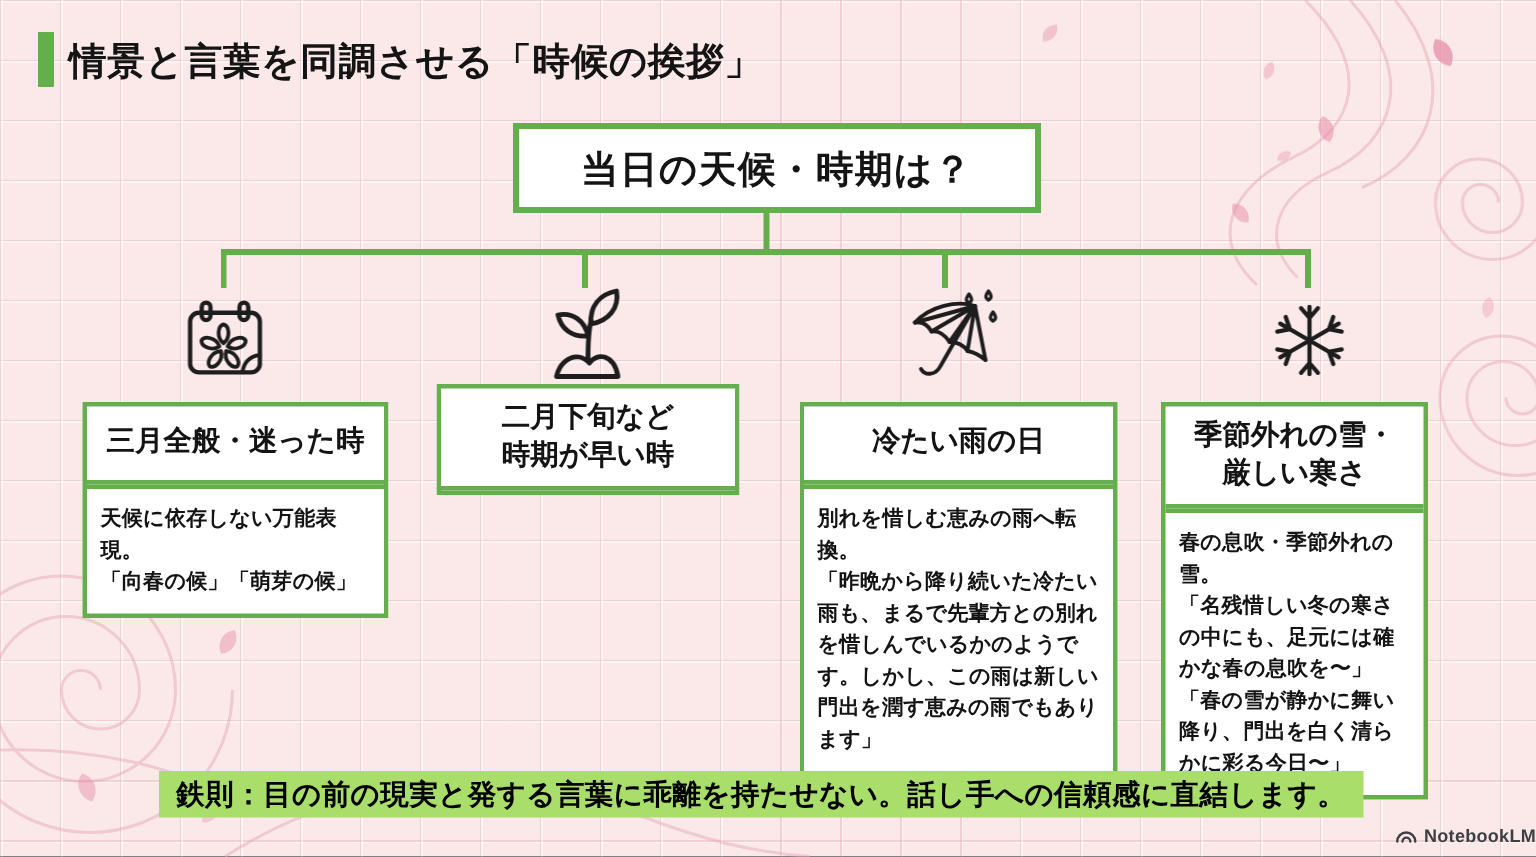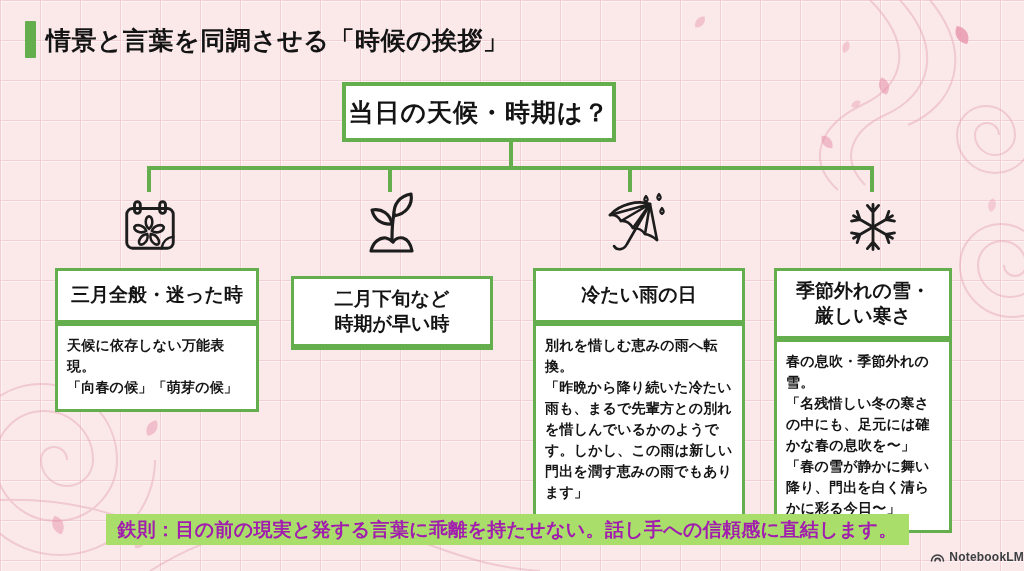--- a/index.html
+++ b/index.html
@@ -11,21 +11,21 @@
     background-image:
       repeating-linear-gradient(to right, rgba(231,162,174,.38) 0 1px, rgba(255,255,255,.55) 1px 2px, transparent 2px 40px),
       repeating-linear-gradient(to bottom, rgba(231,162,174,.38) 0 1px, rgba(255,255,255,.55) 1px 2px, transparent 2px 40px);
   }
   .deco{position:absolute;inset:0;pointer-events:none;}
   
   .title-bar{position:absolute;left:25px;top:21px;width:11px;height:37px;background:#65ae4d;border-radius:1px;}
   .page-title{position:absolute;left:46px;top:24px;font-size:25px;font-weight:bold;letter-spacing:.5px;}
   
   .root-node{
-    position:absolute;left:342px;top:82px;width:274px;height:60px;box-sizing:border-box;
+    position:absolute;left:342px;top:82px;width:352px;height:60px;box-sizing:border-box;
     background:#ffffff;border:4px solid #65ae4d;
     display:flex;align-items:center;justify-content:center;
     font-size:25px;font-weight:bold;letter-spacing:1px;
   }
   
   .cline{position:absolute;background:#65ae4d;}
   .stem{left:509px;top:142px;width:4px;height:26px;}
   .hbar{left:147px;top:166px;width:727px;height:4px;}
   .drop{top:166px;width:4px;height:26px;}
   .drop1{left:147px;} .drop2{left:388px;} .drop3{left:628px;} .drop4{left:870px;}
@@ -37,28 +37,28 @@
   .card-header{
     box-sizing:border-box;min-height:52px;display:flex;align-items:center;justify-content:center;
     border-bottom:3px solid #65ae4d;padding:8px 4px;
     font-size:19px;font-weight:bold;text-align:center;line-height:1.3;white-space:pre-line;
   }
   .card-body{
     box-sizing:border-box;border-top:3px solid #65ae4d;padding:9px 8px 11px 9px;
     font-size:14px;font-weight:bold;line-height:1.5;white-space:pre-line;letter-spacing:.2px;
   }
   .card1{left:55px;top:268px;width:204px;}
-  .card2{left:291px;top:276px;width:202px;}
+  .card2{left:291px;top:256px;width:202px;}
   .card3{left:533px;top:268px;width:212px;}
   .card4{left:774px;top:268px;width:178px;}
   
   .rule-banner{
     position:absolute;left:106px;top:514px;width:803px;height:31px;background:#a9de6b;
     display:flex;align-items:center;justify-content:center;
-    font-size:19px;font-weight:bold;color:#a21caf;white-space:nowrap;letter-spacing:.3px;
+    font-size:19px;font-weight:bold;color:#000000;white-space:nowrap;letter-spacing:.3px;
   }
   
   .brand{position:absolute;right:0;top:550px;display:flex;align-items:center;gap:4px;color:#3d4043;}
   .brand-label{font-size:12px;font-weight:600;letter-spacing:.2px;}
 </style>
 </head>
 <body>
 
 <div class="frame">
 

